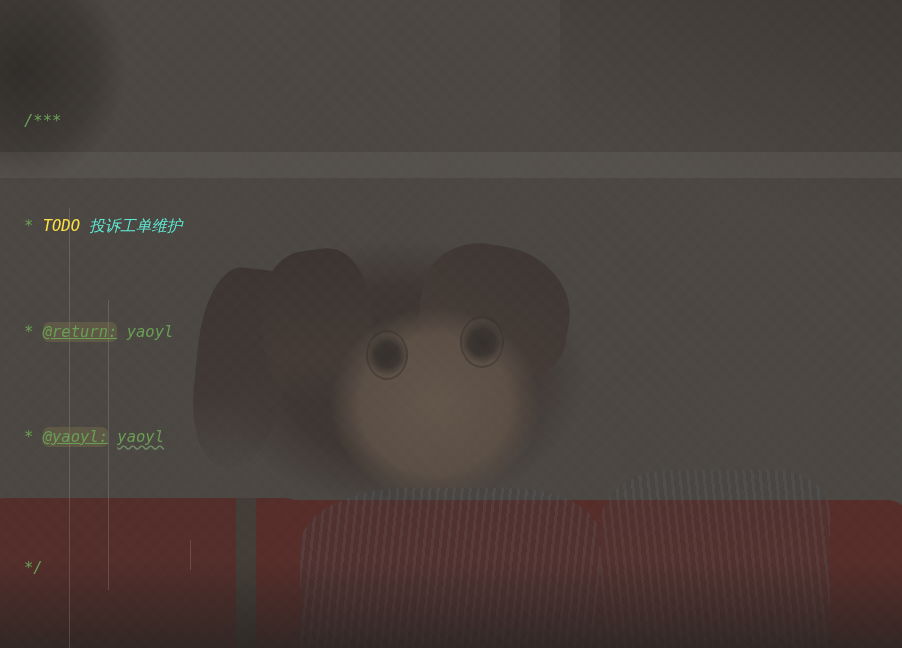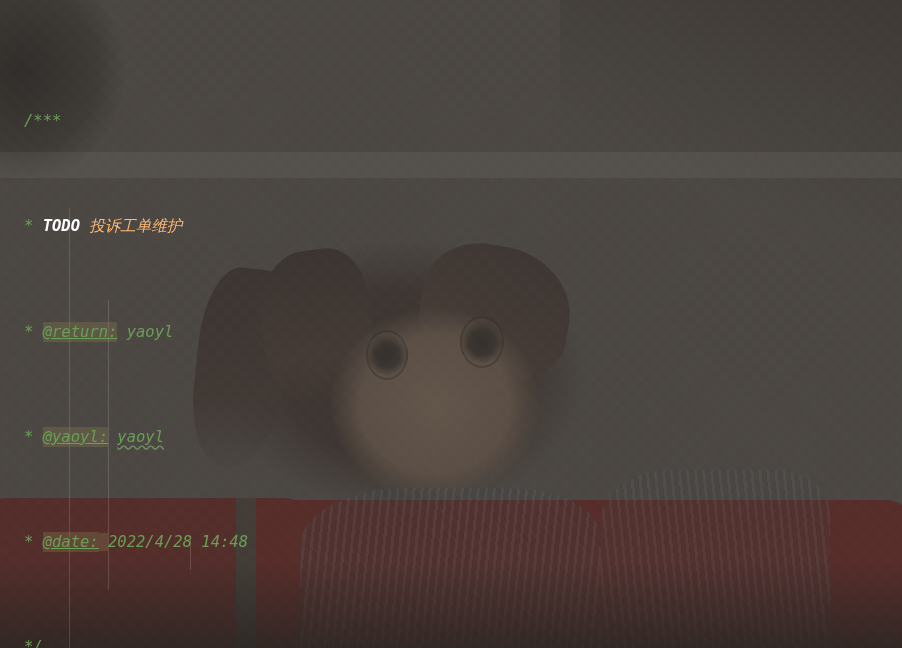--- a/index.html
+++ b/index.html
@@ -166,28 +166,29 @@
   }
   .line {
     height: 26.3px;
     padding-left: 24px;
     white-space: pre;
     overflow: hidden;
   }
 
   
   .cmt      { color: #6a9f55; font-style: italic; }
-  .cmt-todo { color: #ffffff; font-style: italic; font-weight: bold; }
-  .cmt-todo-cn { color: #fdba74; font-style: italic; font-family: "DejaVu Sans", "Liberation Sans", sans-serif; text-align: center; }
+  .cmt-todo { color: #fde047; font-style: italic; font-weight: normal; }
+  .cmt-todo-cn { color: #5eead4; font-style: italic; font-family: "DejaVu Sans", "Liberation Sans", sans-serif; text-align: center; }
   .jdoc-tag {
     color: #6a9f55;
     font-style: italic;
     text-decoration: underline;
     background: rgba(140,130,80,0.30);
     padding: 1px 0;
+    border-radius: 6px;
   }
   .jdoc-val { color: #6a9f55; font-style: italic; }
   .jdoc-val-hl { color: #6a9f55; font-style: italic; background: rgba(140,130,80,0.30); }
   .typo { color: #6a9f55; font-style: italic; text-decoration: underline wavy rgba(120,160,110,0.75); text-underline-offset: 3px; }
 </style>
 </head>
 <body>
 
 <div id="editor">
 
@@ -223,21 +224,20 @@
 
     
     <div class="line"><span class="cmt">/***</span></div>
 
     <div class="line"><span class="cmt">*</span><span class="cmt"> </span><span class="cmt-todo">TODO</span><span class="cmt-todo"> </span><span class="cmt-todo-cn">投诉工单维护</span></div>
 
     <div class="line"><span class="cmt">*</span><span class="cmt"> </span><span class="jdoc-tag">@return:</span><span class="jdoc-val"> </span><span class="jdoc-val">yaoyl</span></div>
 
     <div class="line"><span class="cmt">*</span><span class="cmt"> </span><span class="jdoc-tag">@yaoyl:</span><span class="jdoc-val"> </span><span class="typo">yaoyl</span></div>
 
-    <div class="line"><span class="cmt">*</span><span class="cmt"> </span><span class="jdoc-tag">@date:</span><span class="jdoc-val-hl"> </span><span class="jdoc-val">2022/4/28 14:48</span></div>
 
     <div class="line"><span class="cmt">*/</span></div>
 
     
     
 
     
     
 
     

